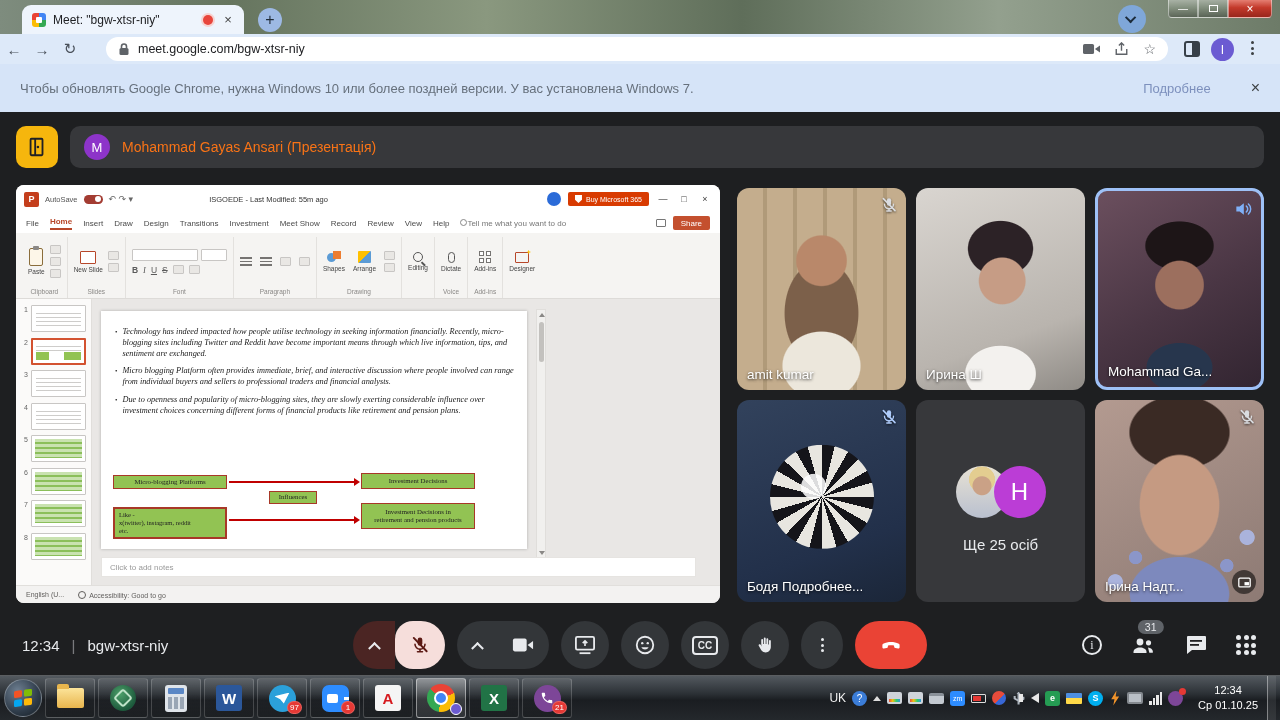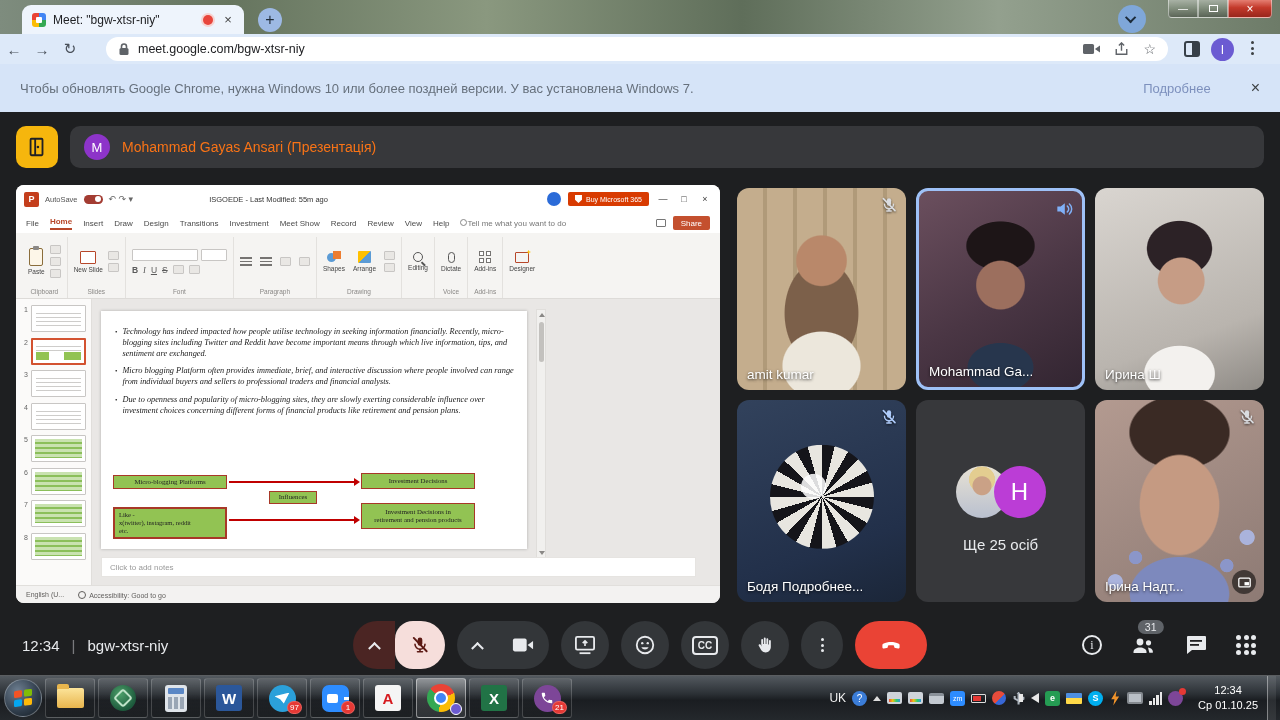--- a/index.html
+++ b/index.html
@@ -646,31 +646,31 @@
               <g fill="none" stroke="#dadce0" stroke-width="1.8" stroke-linecap="round">
                 <rect x="9.2" y="3" width="5.6" height="10" rx="2.8" fill="#dadce0" stroke="none"></rect>
                 <path d="M6 11a6 6 0 0012 0"></path>
                 <path d="M12 17v3M9 20h6"></path>
                 <path d="M4.5 3.5l15.5 16" stroke-width="2.2"></path>
               </g>
             </svg>
         </span>
         <span class="tile-name">amit kumar</span>
       </div>
+      <div class="tile t-irina1">
+        <span class="tile-name">Ирина Ш</span>
+      </div>
       <div class="tile t-mohammad">
         <span class="tile-topright">
           <svg width="20" height="20" viewBox="0 0 24 24">
               <path d="M4 9v6h4l5 4V5L8 9H4z" fill="#7fb0f7"></path>
               <path d="M16 8.5a4.5 4.5 0 010 7M18.5 6a8 8 0 010 12" stroke="#7fb0f7" stroke-width="1.8" fill="none" stroke-linecap="round"></path>
             </svg>
         </span>
         <span class="tile-name">Mohammad Ga...</span>
-      </div>
-      <div class="tile t-irina1">
-        <span class="tile-name">Ирина Ш</span>
       </div>
       <div class="tile t-bodya">
         <span class="bodya-avatar"></span>
         <span class="tile-topright name-shadow">
           <svg width="18" height="18" viewBox="0 0 24 24">
               <g fill="none" stroke="#aecbfa" stroke-width="1.8" stroke-linecap="round">
                 <rect x="9.2" y="3" width="5.6" height="10" rx="2.8" fill="#aecbfa" stroke="none"></rect>
                 <path d="M6 11a6 6 0 0012 0"></path>
                 <path d="M12 17v3M9 20h6"></path>
                 <path d="M4.5 3.5l15.5 16" stroke-width="2.2"></path>

